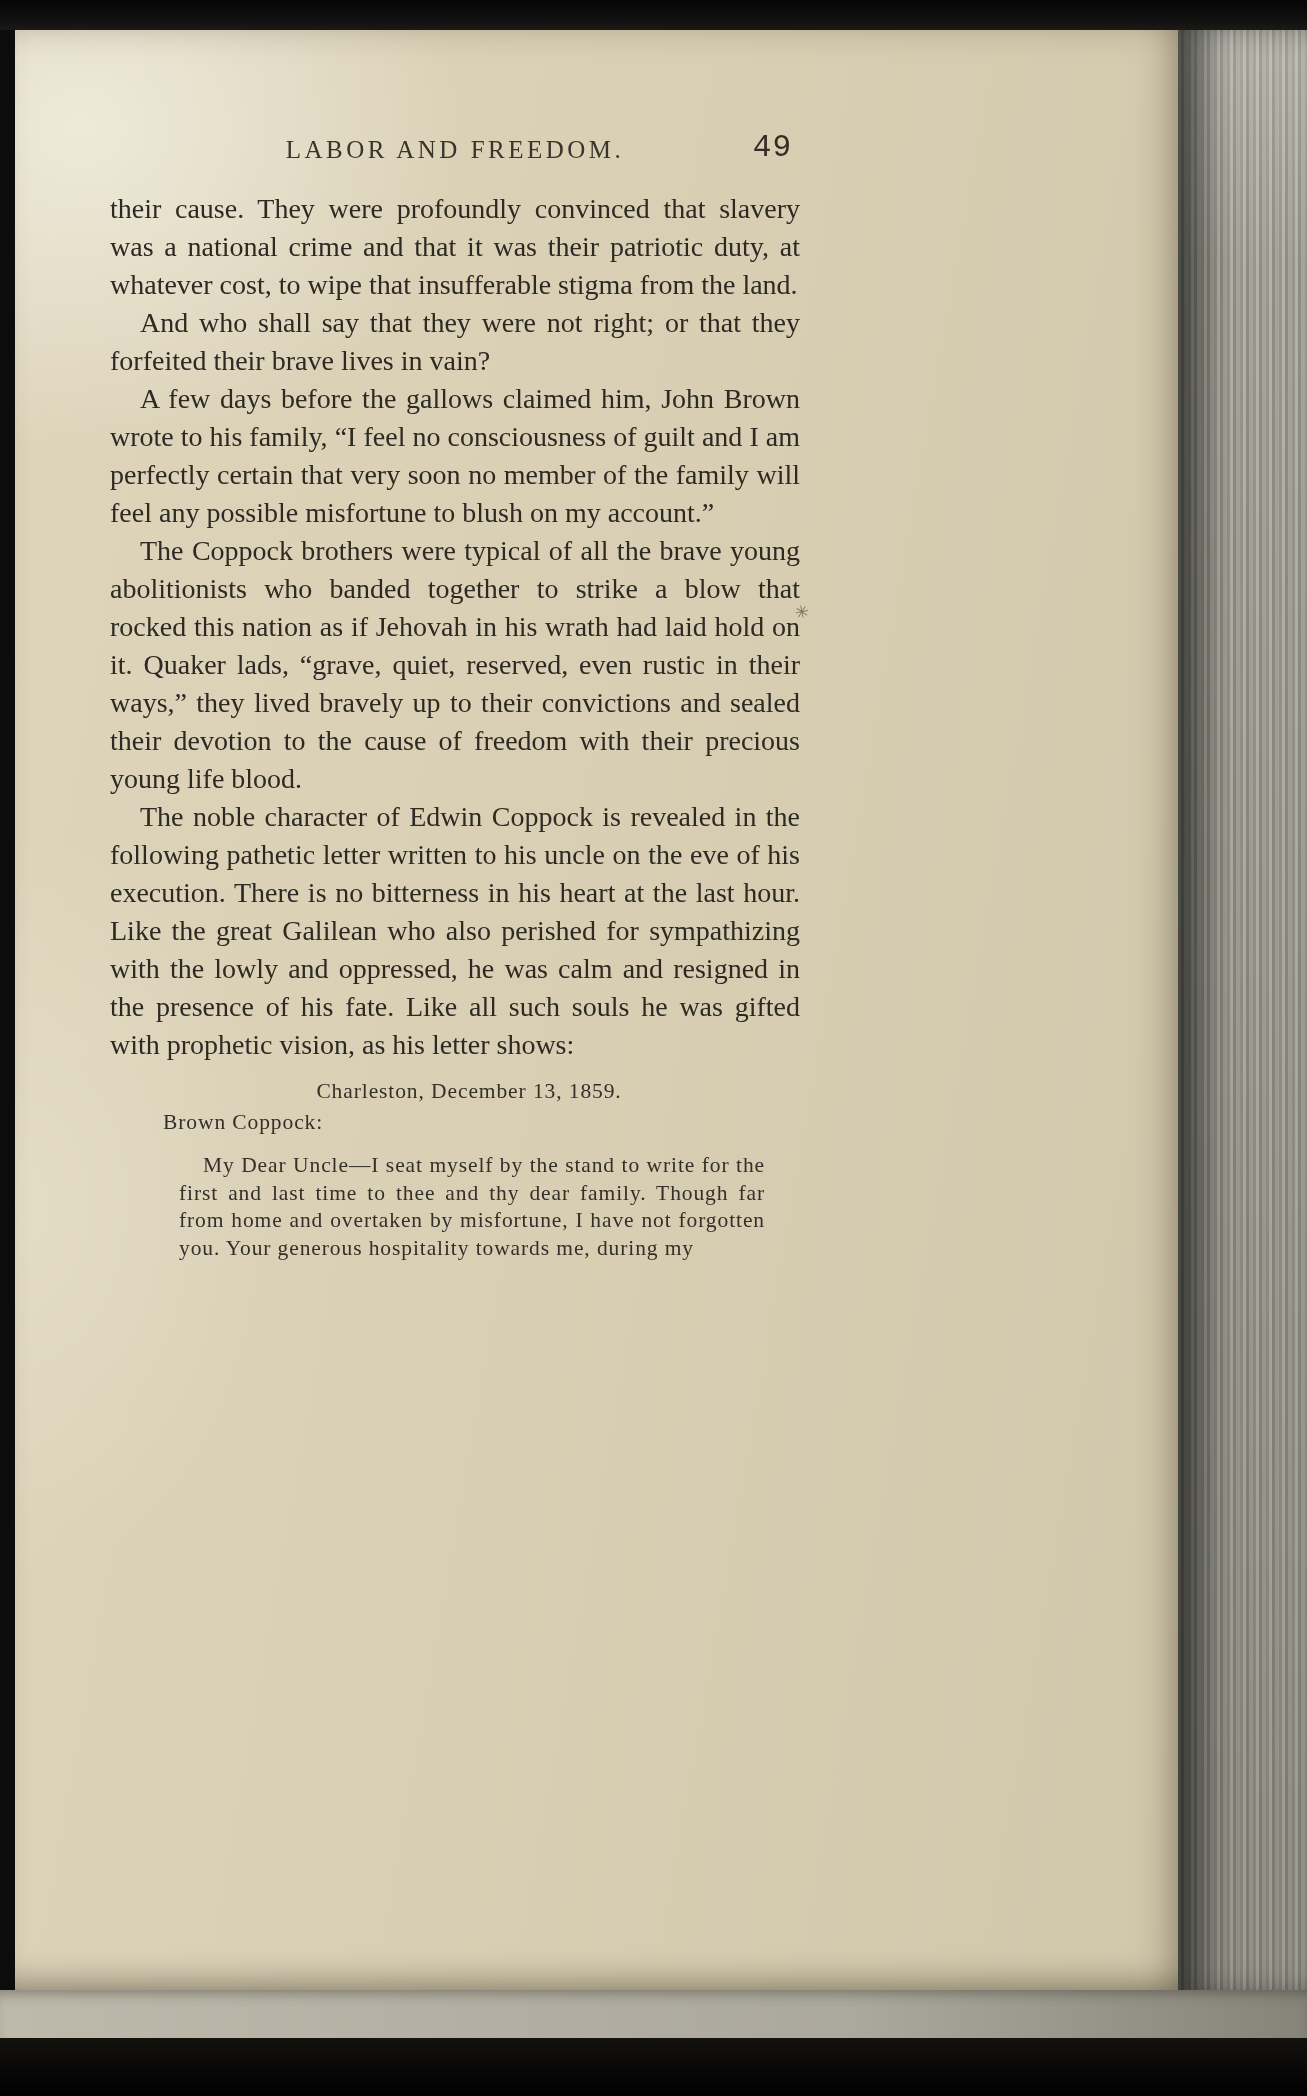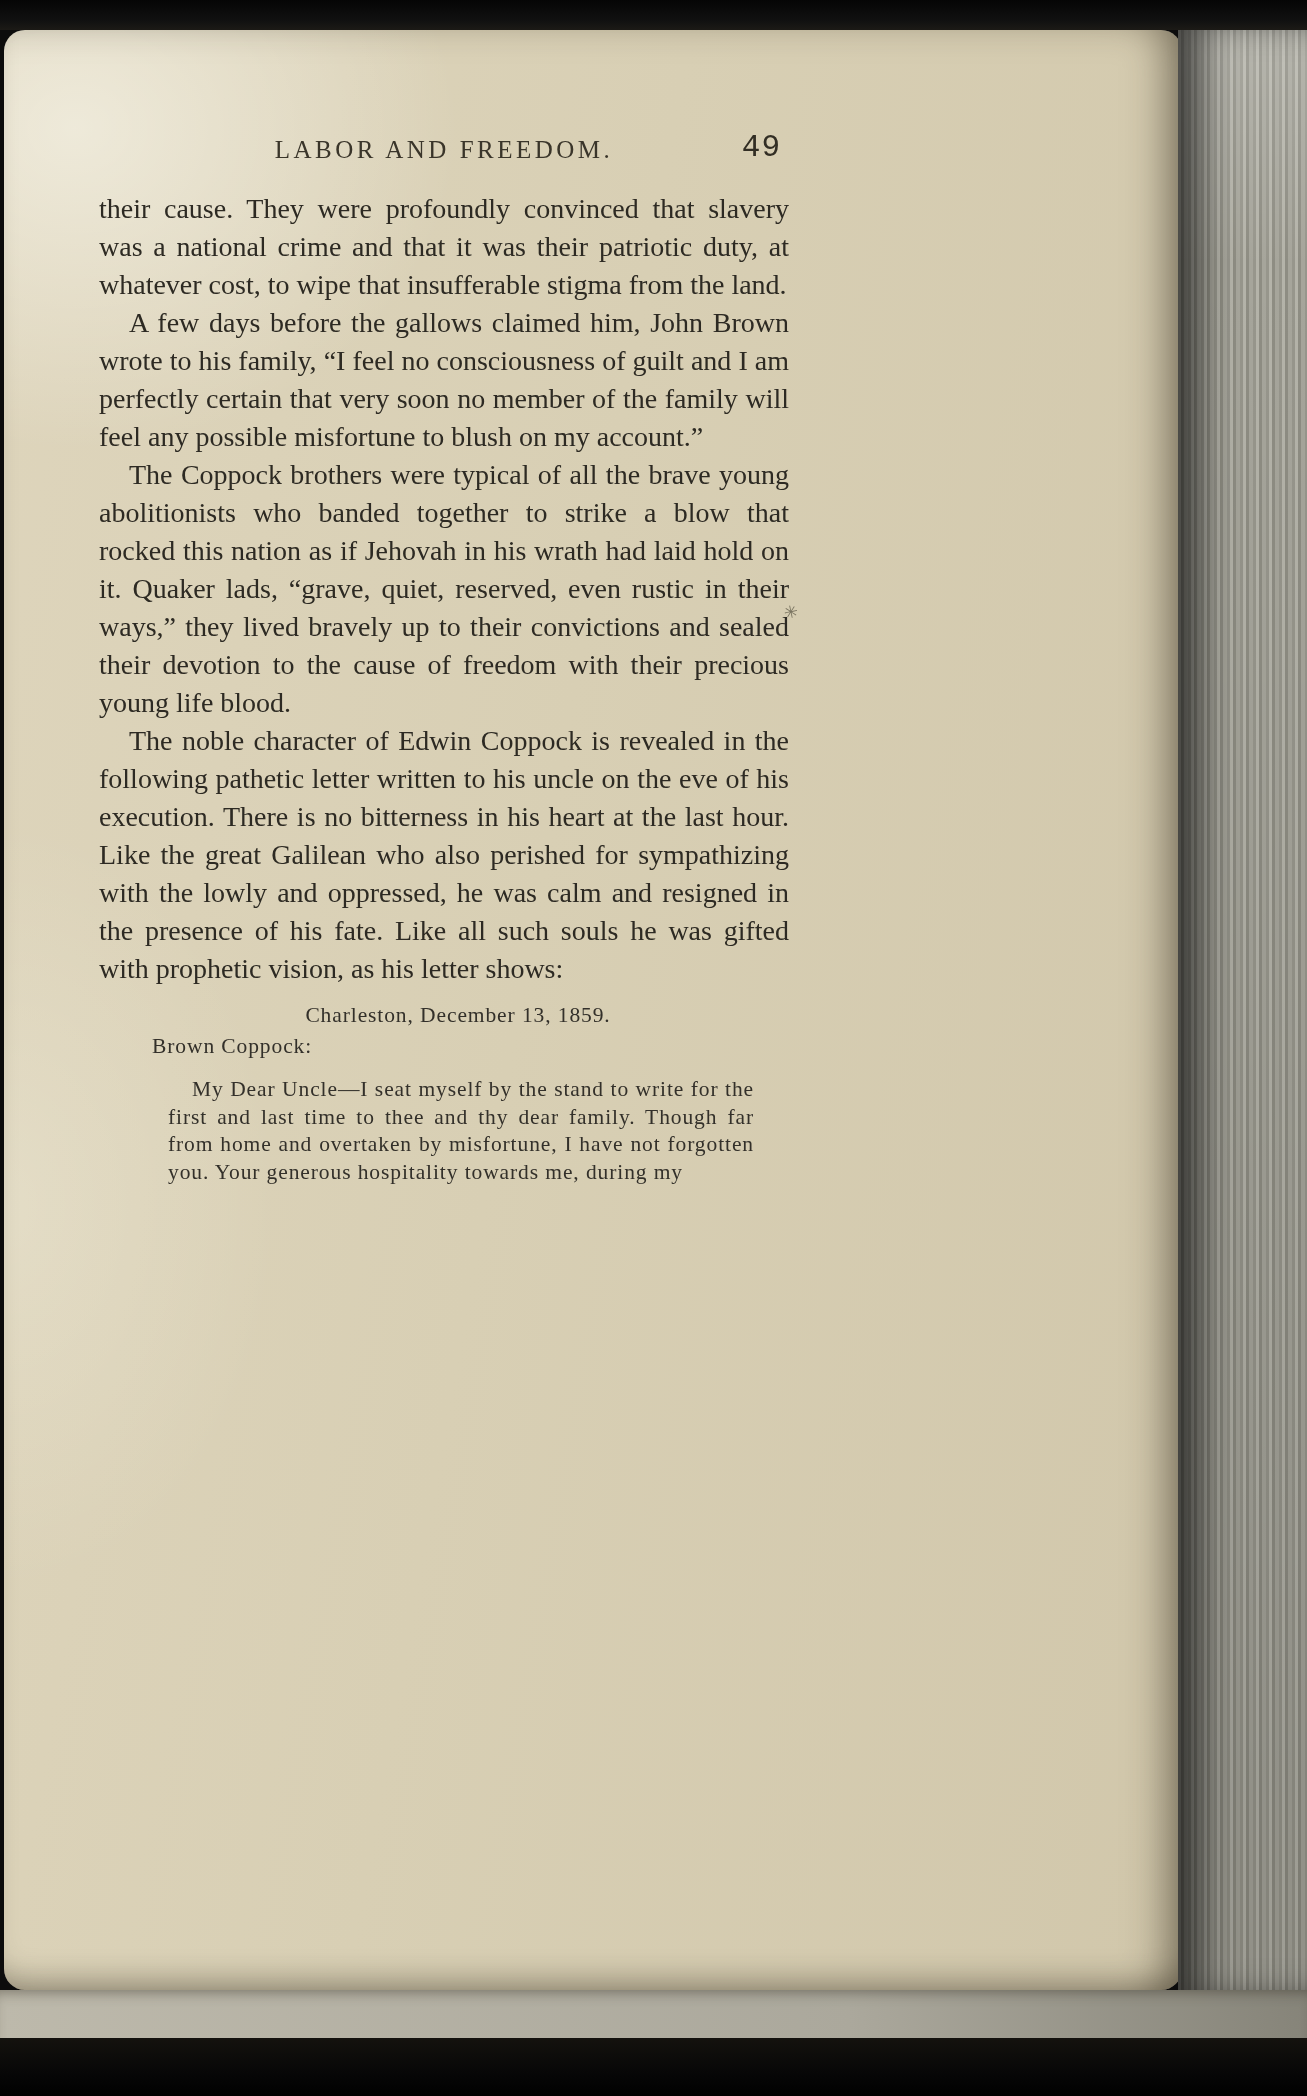--- a/index.html
+++ b/index.html
@@ -8,28 +8,27 @@
     width:1307px; height:2096px;
     background:#0c0c0c;
     font-family:"Liberation Serif","DejaVu Serif",serif;
     overflow:hidden;
   }
   .bar-top {
     position:absolute; top:0; left:0; width:100%; height:30px;
     background:linear-gradient(180deg,#050505 0%,#111 70%,#1c1a16 100%);
   }
   .paper {
-    position:absolute; top:30px; left:4px; width:1178px; height:1960px;
+    position:absolute; top:30px; left:15px; width:1178px; height:1960px;
     background:
       radial-gradient(ellipse 620px 520px at 6% 5%, rgba(255,255,248,0.5), rgba(255,255,248,0) 62%),
       radial-gradient(ellipse 500px 700px at 0% 60%, rgba(255,255,244,0.22), rgba(255,255,244,0) 55%),
       linear-gradient(100deg,#ded5bc 0%, #d8cfb4 45%, #d1c7ab 100%);
     box-shadow: inset -30px 0 42px -16px rgba(45,38,25,0.55),
                 inset 0 -26px 30px -18px rgba(60,55,40,0.35);
-    border-radius: 21px;
   }
   .edge-strip {
     position:absolute; top:30px; right:0; width:129px; height:1960px;
     background:
       linear-gradient(180deg, rgba(255,255,255,0.18), rgba(0,0,0,0) 12%, rgba(0,0,0,0.12) 90%),
       repeating-linear-gradient(90deg,#b4b3a9 0 3px,#8e8d83 3px 6px,#a6a59b 6px 10px,#97968c 10px 13px);
     box-shadow: inset 34px 0 36px -12px rgba(0,0,0,0.65);
   }
   .bar-gray {
     position:absolute; left:0; bottom:58px; width:100%; height:48px;
@@ -84,20 +83,21 @@
   <div class="bar-top"></div>
 
   <div class="paper">
     <div class="page-header">
       <span class="running-title">LABOR AND FREEDOM.</span>
       <span class="page-number">49</span>
     </div>
 
     <div class="body-text">
       <p>their cause. They were profoundly convinced that slavery was a national crime and that it was their patriotic duty, at whatever cost, to wipe that insufferable stigma from the land.</p>
+      <p class="indent">And who shall say that they were not right; or that they forfeited their brave lives in vain?</p>
       <p class="indent">A few days before the gallows claimed him, John Brown wrote to his family, “I feel no consciousness of guilt and I am perfectly certain that very soon no member of the family will feel any possible misfortune to blush on my account.”</p>
       <p class="indent">The Coppock brothers were typical of all the brave young abolitionists who banded together to strike a blow that rocked this nation as if Jehovah in his wrath had laid hold on it.  Quaker lads, “grave, quiet, reserved, even rustic in their ways,” they lived bravely up to their convictions and sealed their devotion to the cause of freedom with their precious young life blood.</p>
       <p class="indent">The noble character of Edwin Coppock is revealed in the following pathetic letter written to his uncle on the eve of his execution.  There is no bitterness in his heart at the last hour.  Like the great Galilean who also perished for sympathizing with the lowly and oppressed, he was calm and resigned in the presence of his fate.  Like all such souls he was gifted with prophetic vision, as his letter shows:</p>
     </div>
 
     <span class="margin-mark">✳</span>
 
     <div class="letter">
       <div class="letter-dateline">Charleston, December 13, 1859.</div>
       <div class="letter-salutation">Brown Coppock:</div>

